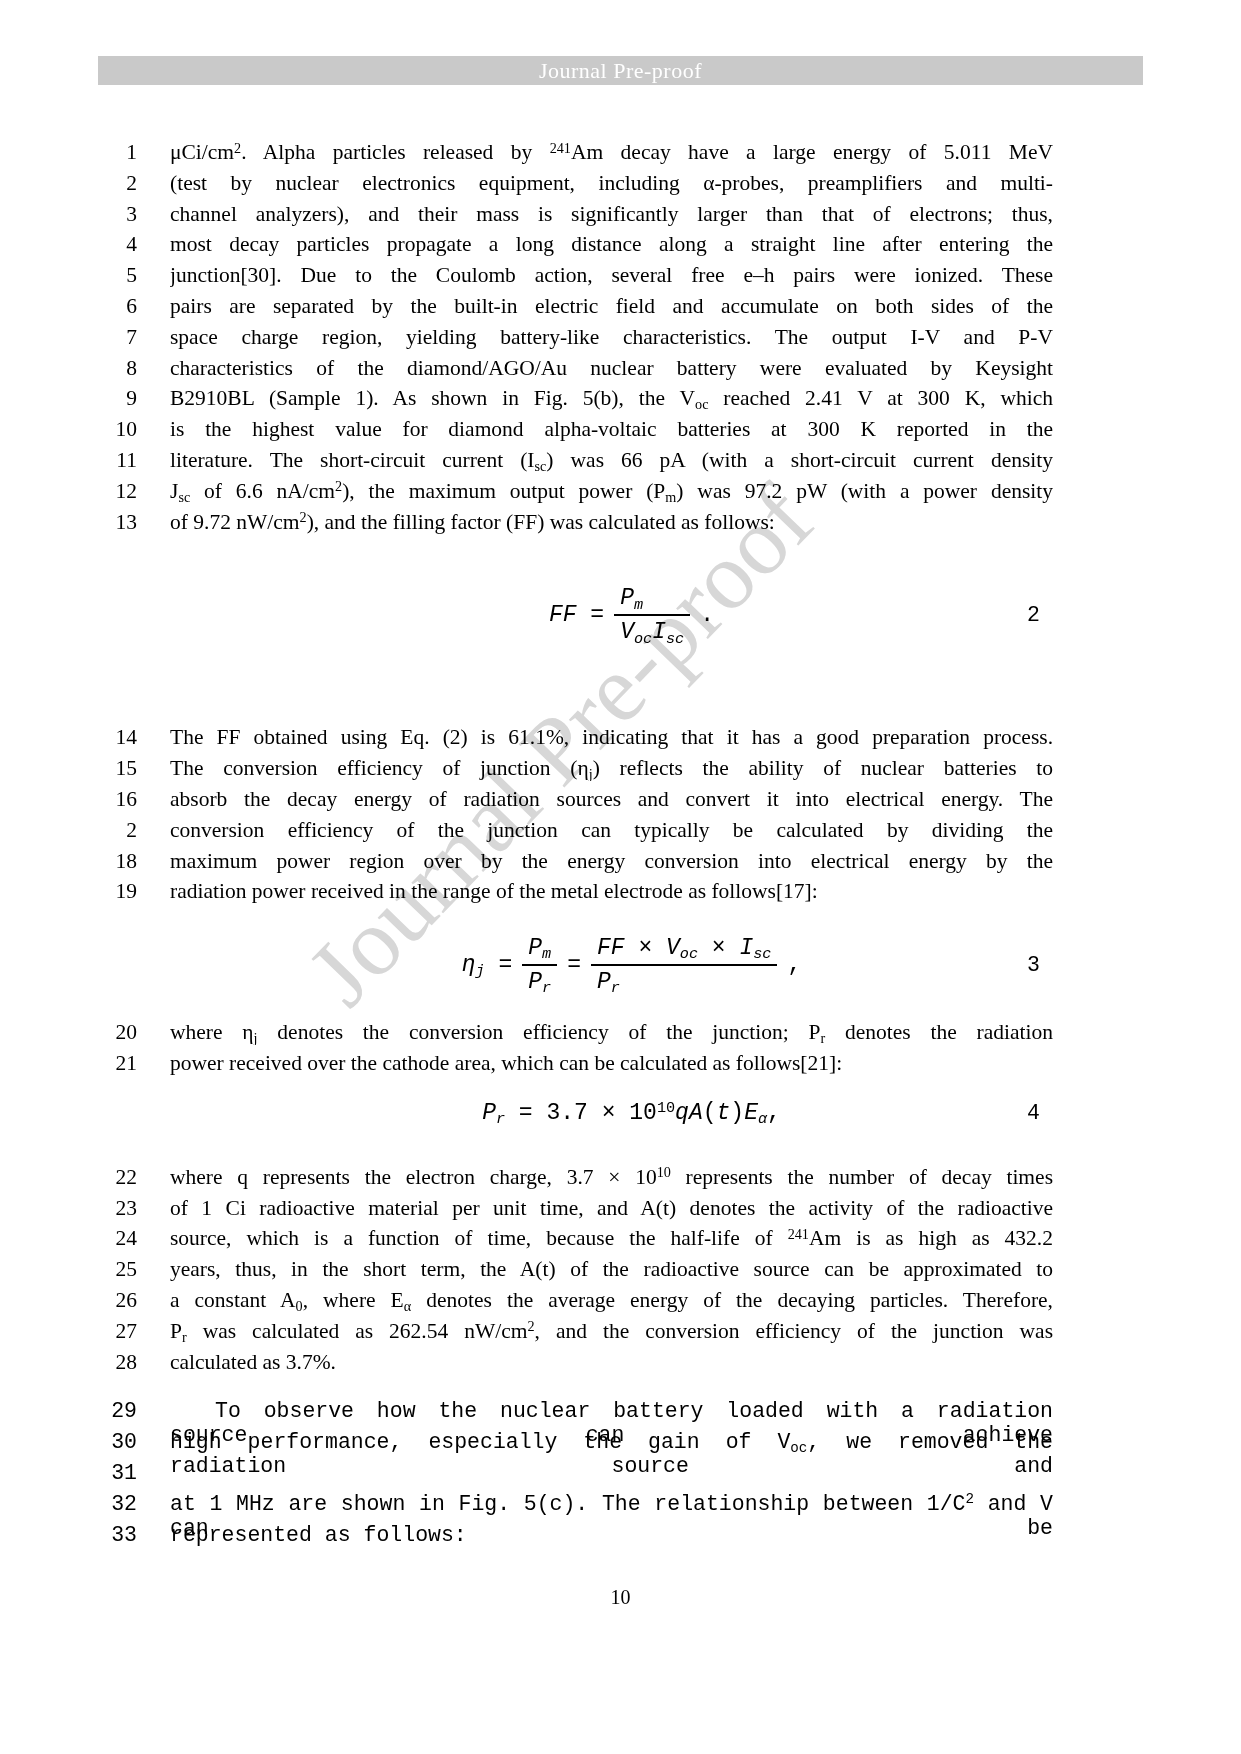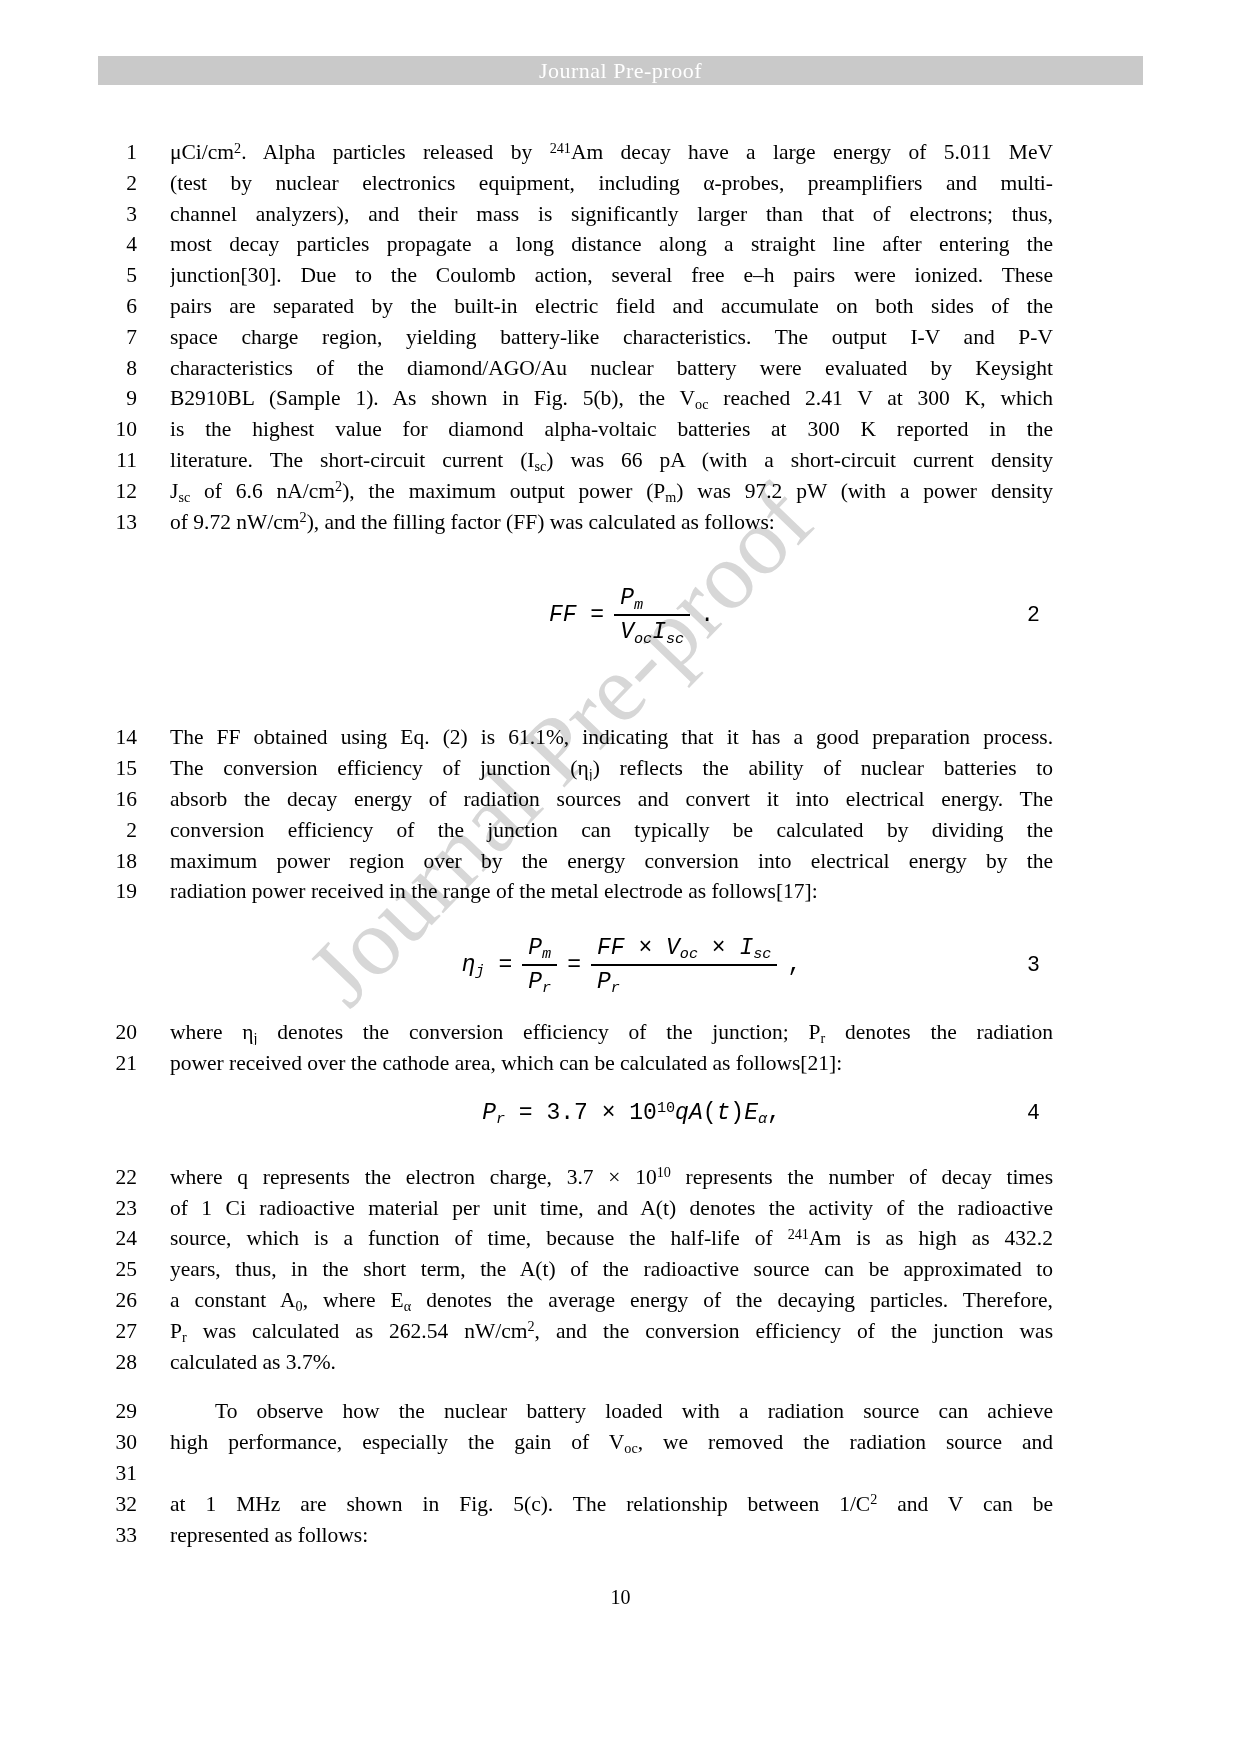--- a/index.html
+++ b/index.html
@@ -43,21 +43,21 @@
   }
   .eq-center{display:flex;align-items:center;transform:translateX(55px);}
   .eq-piece{margin:0 6px;}
   .fraction{display:inline-flex;flex-direction:column;text-align:left;vertical-align:middle;margin:0 4px;}
   .frac-top{display:block;border-bottom:2px solid #000;padding:0 6px 3px 6px;}
   .frac-bot{display:block;padding:3px 6px 0 6px;}
   .eq-num{position:absolute;right:13px;top:50%;transform:translateY(-50%);font-size:21.5px;}
   .eq2{height:70px;margin-top:40px;margin-bottom:75px;}
   .eq3{height:86px;margin-top:12px;margin-bottom:12px;}
   .eq4{height:42px;margin-top:10px;margin-bottom:31px;}
-  .para5{margin-top:19px;}
+  .para5{margin-top:19px;font-family:Liberation Mono, monospace;}
   .page-num{
     position:absolute;left:0;top:1586px;width:100%;
     text-align:center;font-size:20px;z-index:1;
   }
 </style>
 </head>
 <body>
 
 <div class="page">
 

